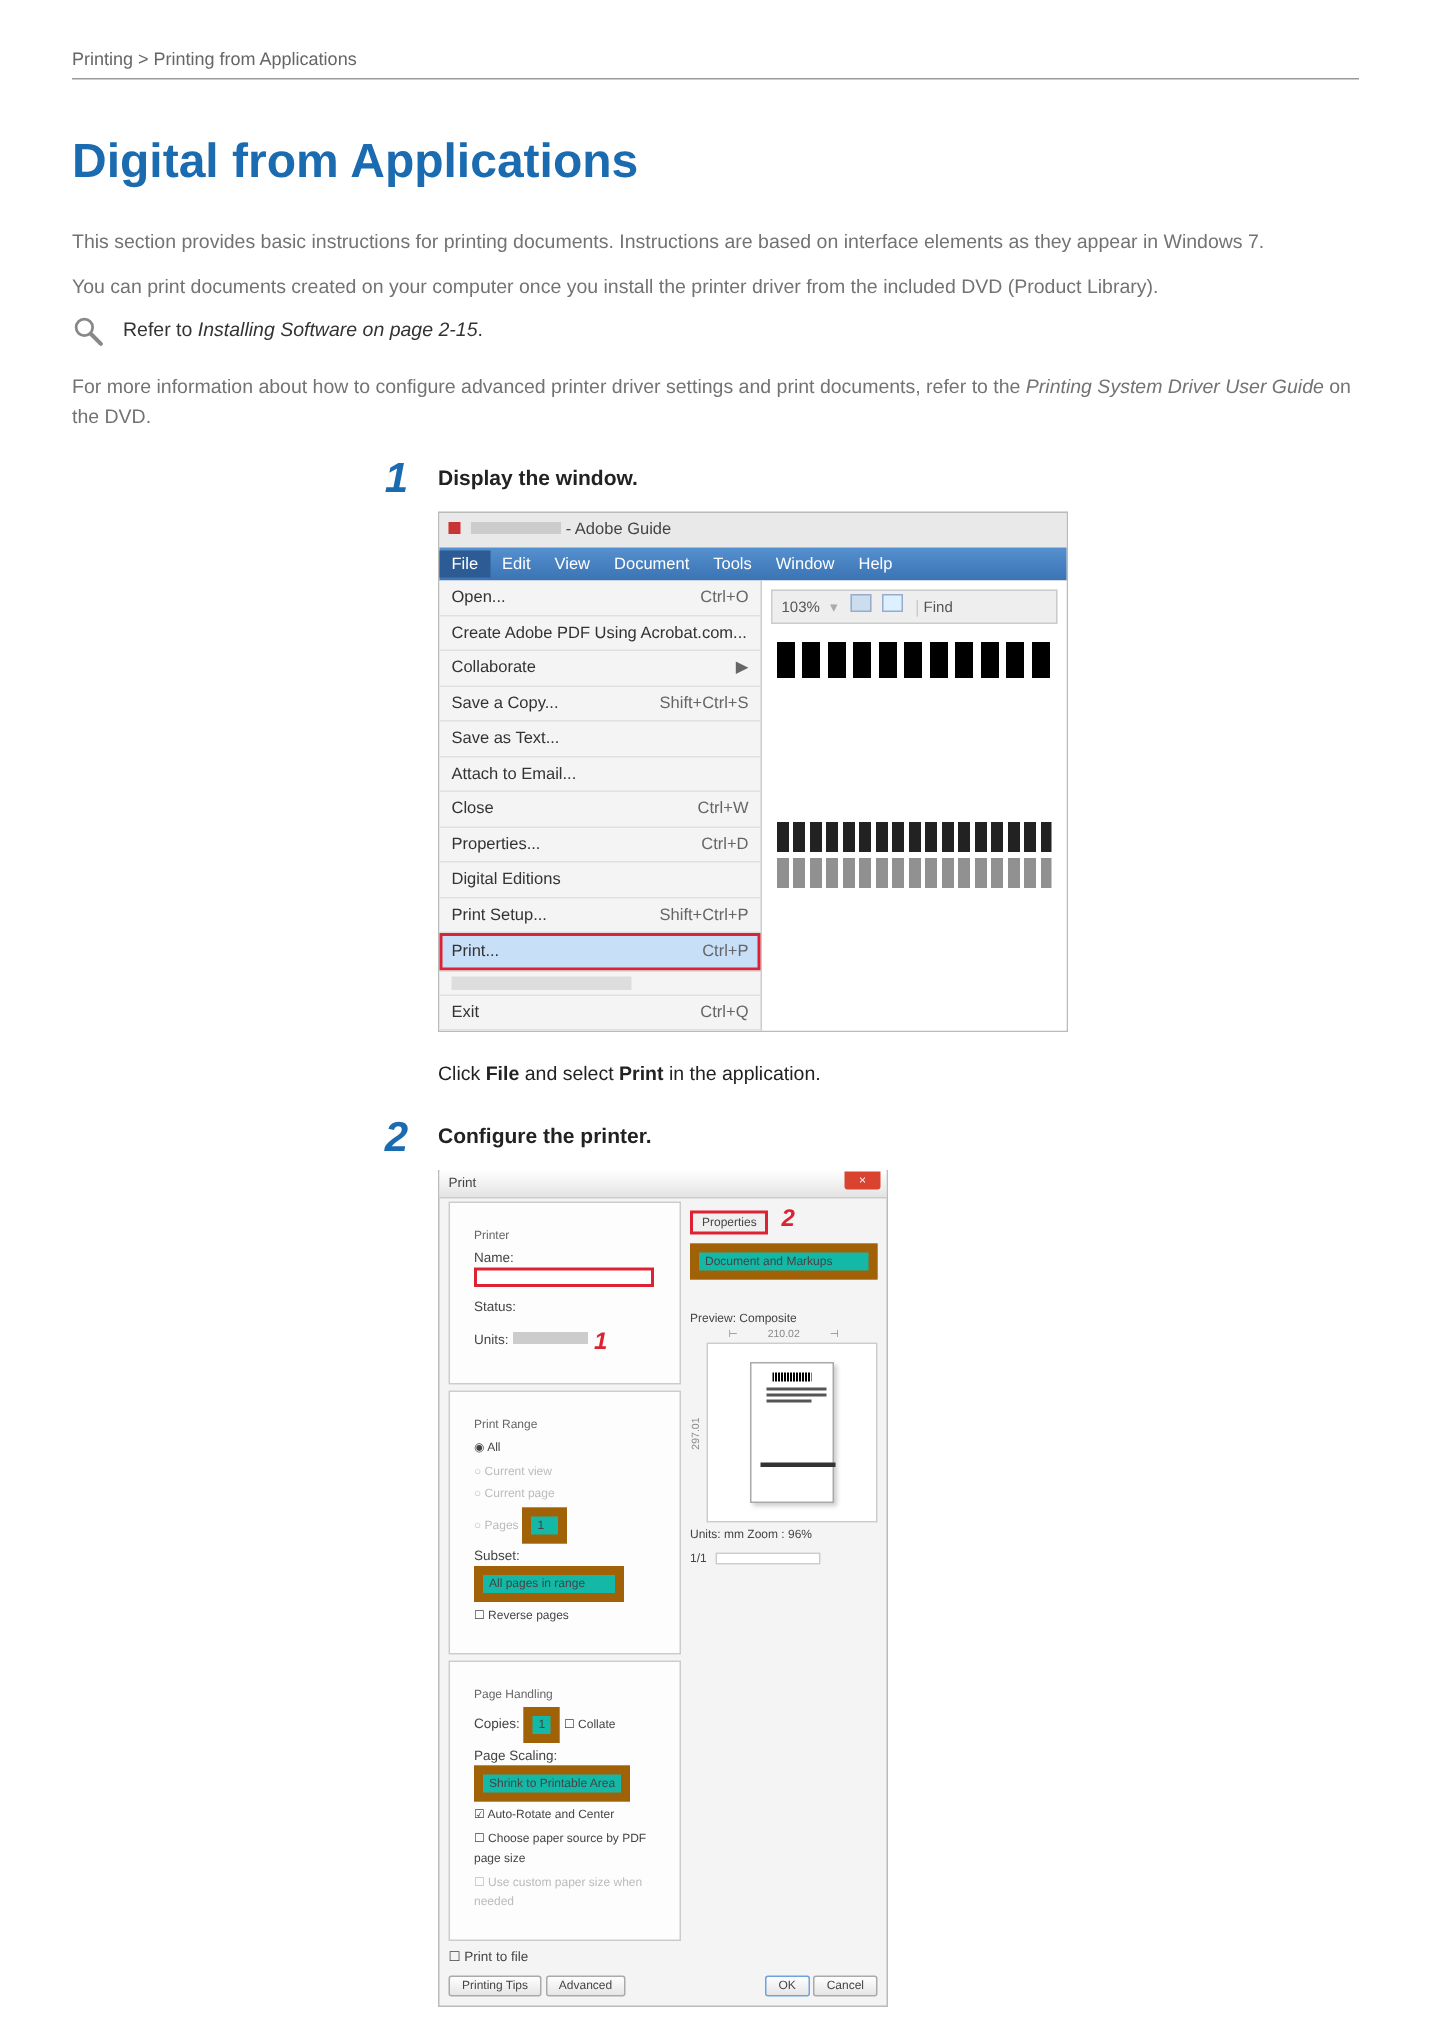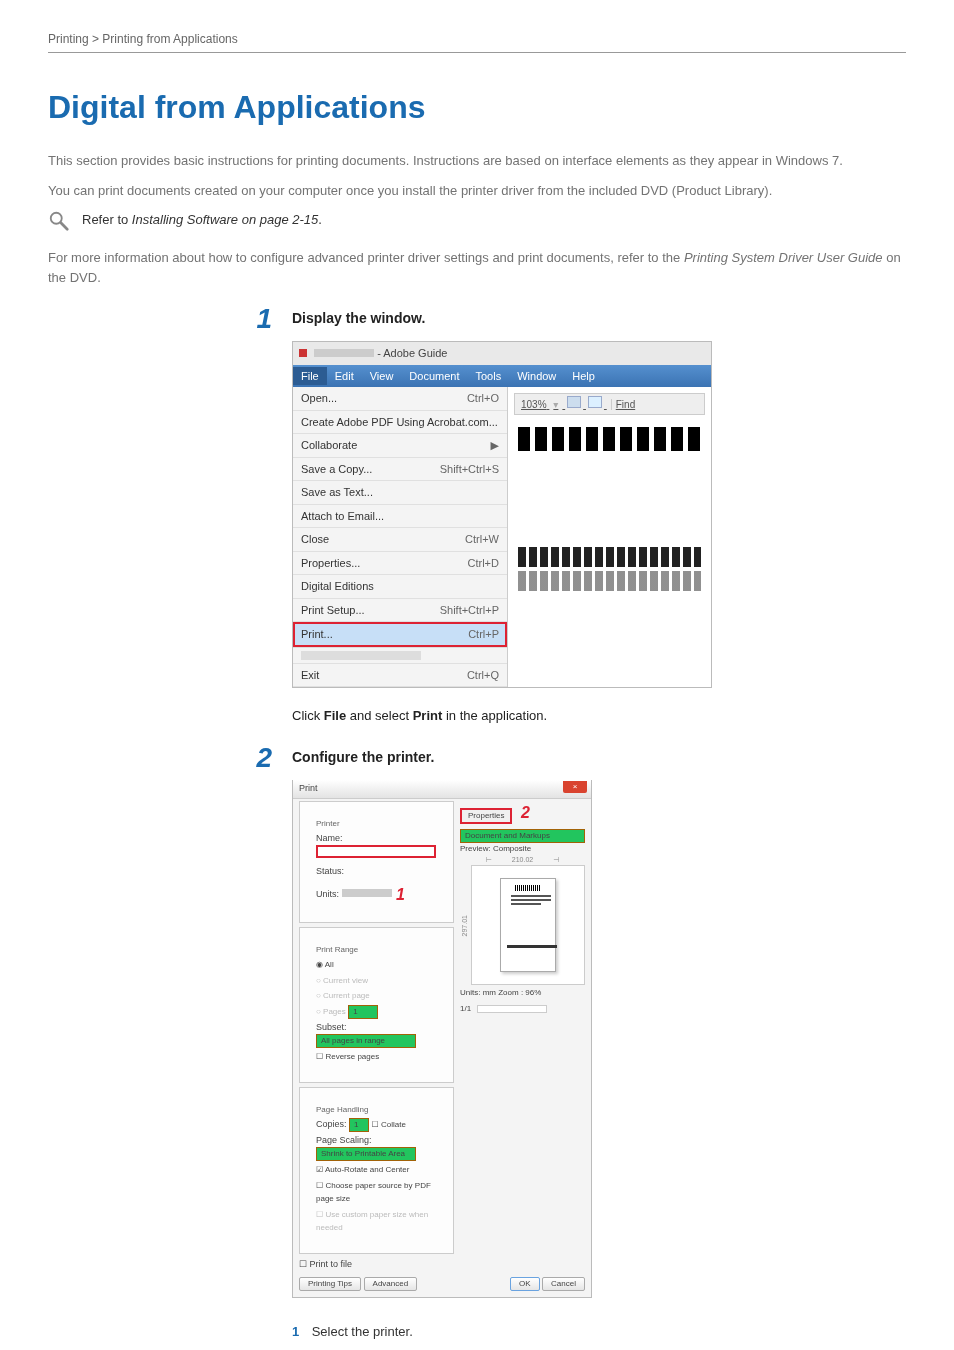--- a/index.html
+++ b/index.html
@@ -141,21 +141,20 @@
       background: #fff;
       padding: 6px;
     }
     .shot1-toolbar {
       background: #eee;
       border: 1px solid #ccc;
       padding: 2px 6px;
       font-size: 10px;
       color: #555;
       margin-bottom: 8px;
-      text-decoration: underline;
     }
     .censored-bar {
       height: 24px;
       background: repeating-linear-gradient(90deg, #000 0 12px, #fff 12px 17px);
       margin: 12px 4px;
     }
     .censored-bar2 {
       height: 20px;
       background: repeating-linear-gradient(90deg, #222 0 8px, #fff 8px 11px);
       margin: 4px;
@@ -242,22 +241,22 @@
       margin-left: 6px;
     }
     .prop-btn {
       border: 2px solid #d23;
       background: #f0f0f0;
       padding: 0 6px;
       font-size: 8px;
       display: inline-block;
     }
     .small-sel {
-      border: 1px solid #a16207;
-      background: #22c55e;
+      border: 6px solid #a16207;
+      background: #14b8a6;
       padding: 0 4px;
       font-size: 8px;
       display: inline-block;
       min-width: 100px;
     }
     .fs .row {
       margin: 2px 0;
     }
     .fs .row label {
       font-size: 8px;
@@ -496,21 +495,21 @@
               <div class="row" style="color:#bbb"><label>☐ <span>Use custom paper size when needed</span></label></div>
             </div>
             <div class="row"><label>☐ <span>Print to file</span></label></div>
           </div>
           <div class="shot2-right">
             <div style="margin-bottom:4px;">
               <span class="prop-btn">Properties</span>
               <span class="callout-2">2</span>
             </div>
             <div class="small-sel" style="width:100%;">Document and Markups</div>
-            <div style="font-size:8px;margin-top:0">Preview: Composite</div>
+            <div style="font-size:8px;margin-top:20px">Preview: Composite</div>
             <div style="font-size:7px;text-align:center;color:#888">⊢<span style="margin:0 20px">210.02</span>⊣</div>
             <div style="display:flex;align-items:center">
               <div style="font-size:7px;color:#888;writing-mode:vertical-rl;transform:rotate(180deg)">297.01</div>
               <div class="preview-box" style="flex:1">
                 <div class="preview-page">
                   <div class="barcode"></div>
                   <div class="text-line"></div>
                   <div class="text-line"></div>
                   <div class="text-line" style="width:30px"></div>
                   <div class="wide-line"></div>

